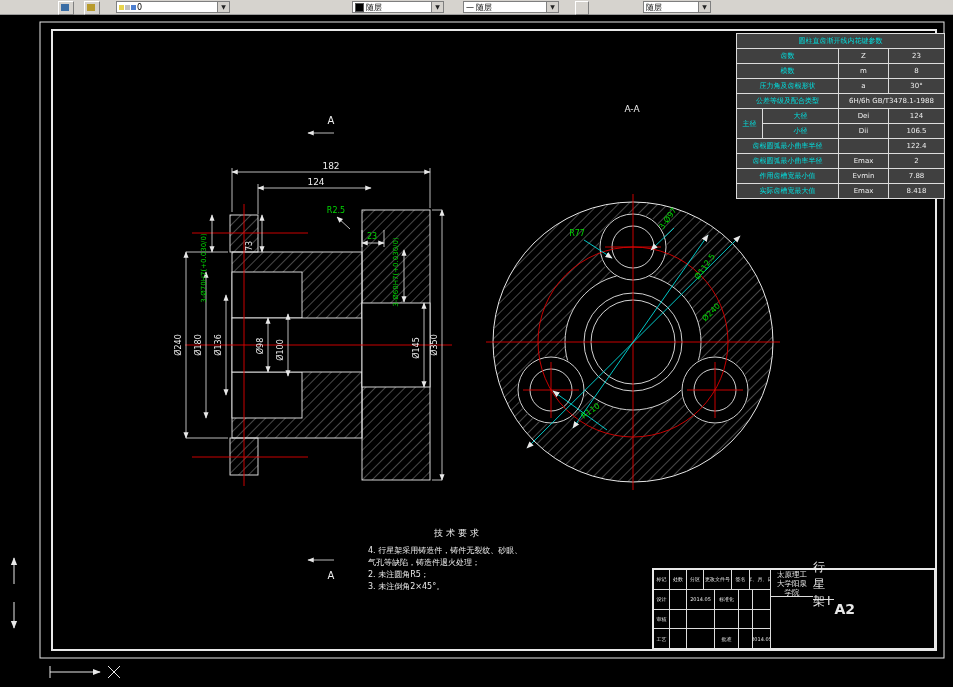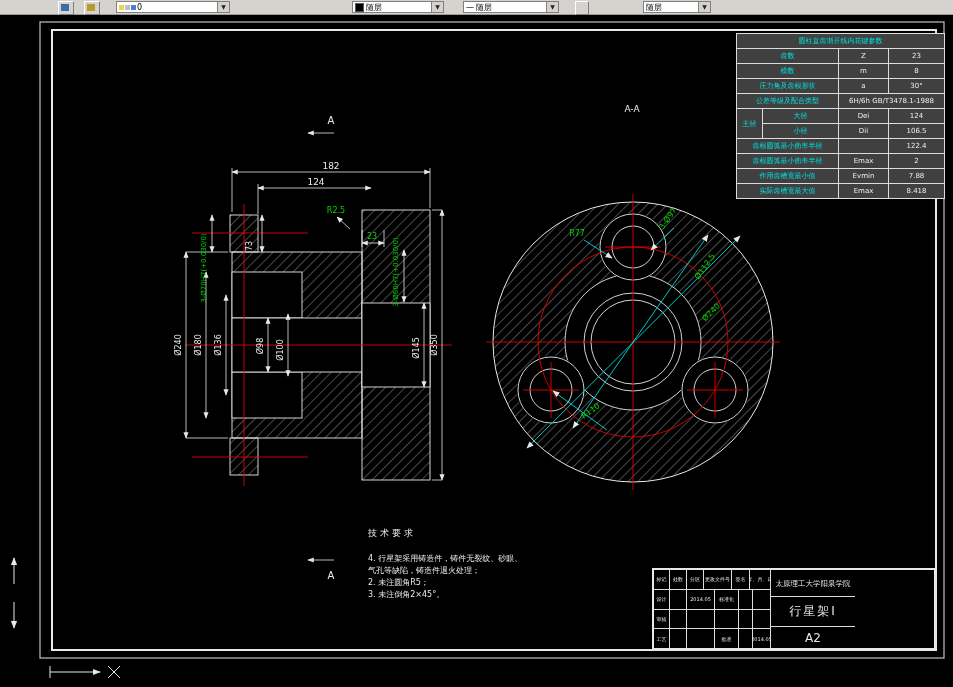--- a/index.html
+++ b/index.html
@@ -24,48 +24,48 @@
   svg text{font-family:"DejaVu Sans",sans-serif;}
   
   .ptable{position:absolute;left:736px;top:33px;width:208px;border-collapse:collapse;
           background:#404040;z-index:10;table-layout:fixed;}
   .ptable td{border:1px solid #dcdcdc;font-size:7px;color:#efefef;text-align:center;
              padding:0 1px;height:14px;white-space:nowrap;overflow:hidden;}
   .ptable td.lbl,.ptable td.hdr{color:#00e0e0;}
   
   .techreq{position:absolute;left:368px;top:527px;width:180px;color:#ececec;
            font-size:8px;line-height:12px;z-index:10;}
-  .tr-title{font-size:9px;letter-spacing:3px;margin-bottom:14px;}
+  .tr-title{text-align:center;font-size:9px;letter-spacing:3px;margin-bottom:6px;}
   
   .titleblock{position:absolute;left:652px;top:568px;width:284px;height:82px;
               border:2px solid #e8e8e8;box-sizing:border-box;display:flex;
               color:#e8e8e8;background:#000;z-index:10;}
   .tb-left{width:116px;display:flex;flex-direction:column;border-right:1px solid #dcdcdc;}
   .tb-row{flex:1;display:flex;border-bottom:1px solid #dcdcdc;}
   .tb-row:last-child{border-bottom:none;}
   .tb-cell{border-right:1px solid #dcdcdc;box-sizing:border-box;display:flex;
            align-items:center;justify-content:center;font-size:5px;overflow:hidden;
            white-space:nowrap;}
   .tb-cell:last-child{border-right:none;}
   .tb-mid{width:84px;display:flex;flex-direction:column;border-right:1px solid #dcdcdc;}
   .tb-material{height:40px;display:flex;align-items:center;justify-content:center;
                font-size:12px;border-bottom:1px solid #dcdcdc;}
   .tb-mid-hdr,.tb-mid-val{height:12px;display:flex;border-bottom:1px solid #dcdcdc;}
   .tb-mid-hdr span,.tb-mid-val span{display:flex;align-items:center;justify-content:center;
                font-size:5.5px;border-right:1px solid #dcdcdc;box-sizing:border-box;}
   .tb-mid-hdr span:last-child,.tb-mid-val span:last-child{border-right:none;}
   .w42{width:42px;}.w21{width:21px;flex:0 0 21px;}
   .tb-sheets{flex:1;display:flex;align-items:center;justify-content:center;font-size:6px;}
-  .tb-right{width:84px;display:flex;flex-direction:column;}
+  .tb-right{width:84px;display:flex;flex-direction:row;}
   .tb-school{height:26px;font-size:7.5px;line-height:9px;text-align:center;
              display:flex;align-items:center;justify-content:center;
              border-bottom:1px solid #dcdcdc;padding:0 4px;}
   .tb-part{height:29px;display:flex;align-items:center;justify-content:center;
            font-size:12px;border-bottom:1px solid #dcdcdc;letter-spacing:2px;}
-  .tb-size{flex:1;display:flex;align-items:center;justify-content:center;font-size:12px;}
+  .tb-size{flex:1;display:flex;align-items:center;justify-content:center;font-size:14px;font-weight:bold;}
 </style>
 </head>
 <body>
 
 <div class="screen">
 
   <svg class="cad" width="953" height="687" viewBox="0 0 953 687">
     <defs>
       <pattern id="h45" width="7" height="7" patternUnits="userSpaceOnUse" patternTransform="rotate(45)">
         <line x1="0" y1="0" x2="0" y2="7" stroke="#cfcfcf" stroke-width="0.7"></line>

